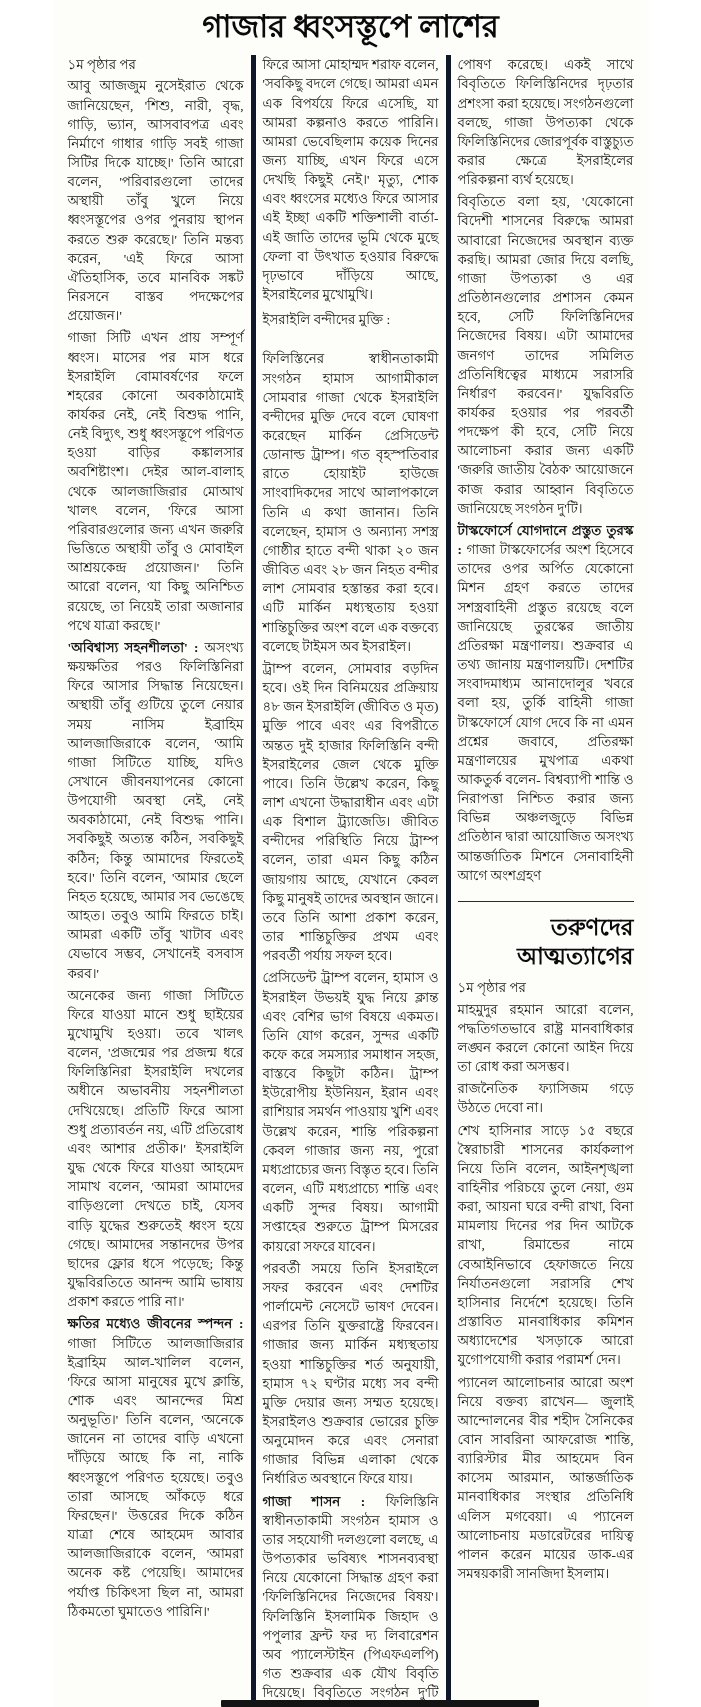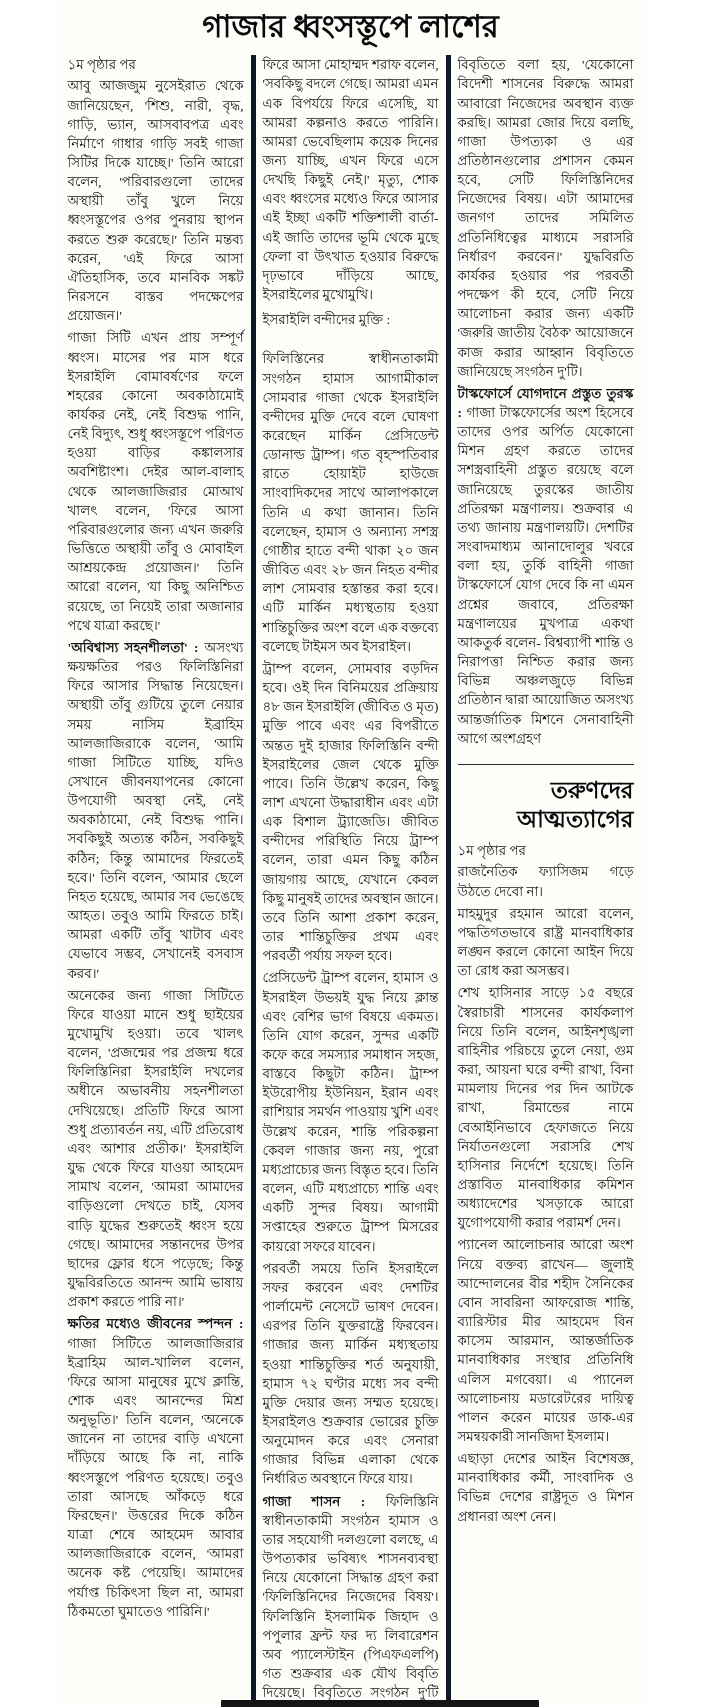--- a/index.html
+++ b/index.html
@@ -98,28 +98,28 @@
       <div class="col">
         <p class="para">ফিরে আসা মোহাম্মদ শরাফ বলেন, 'সবকিছু বদলে গেছে। আমরা এমন এক বিপর্যয়ে ফিরে এসেছি, যা আমরা কল্পনাও করতে পারিনি। আমরা ভেবেছিলাম কয়েক দিনের জন্য যাচ্ছি, এখন ফিরে এসে দেখছি কিছুই নেই।' মৃত্যু, শোক এবং ধ্বংসের মধ্যেও ফিরে আসার এই ইচ্ছা একটি শক্তিশালী বার্তা- এই জাতি তাদের ভূমি থেকে মুছে ফেলা বা উৎখাত হওয়ার বিরুদ্ধে দৃঢ়ভাবে দাঁড়িয়ে আছে, ইসরাইলের মুখোমুখি।</p>
         <p class="heading">ইসরাইলি বন্দীদের মুক্তি :</p>
         <p class="para">ফিলিস্তিনের স্বাধীনতাকামী সংগঠন হামাস আগামীকাল সোমবার গাজা থেকে ইসরাইলি বন্দীদের মুক্তি দেবে বলে ঘোষণা করেছেন মার্কিন প্রেসিডেন্ট ডোনাল্ড ট্রাম্প। গত বৃহস্পতিবার রাতে হোয়াইট হাউজে সাংবাদিকদের সাথে আলাপকালে তিনি এ কথা জানান। তিনি বলেছেন, হামাস ও অন্যান্য সশস্ত্র গোষ্ঠীর হাতে বন্দী থাকা ২০ জন জীবিত এবং ২৮ জন নিহত বন্দীর লাশ সোমবার হস্তান্তর করা হবে। এটি মার্কিন মধ্যস্থতায় হওয়া শান্তিচুক্তির অংশ বলে এক বক্তব্যে বলেছে টাইমস অব ইসরাইল।</p>
         <p class="para">ট্রাম্প বলেন, সোমবার বড়দিন হবে। ওই দিন বিনিময়ের প্রক্রিয়ায় ৪৮ জন ইসরাইলি (জীবিত ও মৃত) মুক্তি পাবে এবং এর বিপরীতে অন্তত দুই হাজার ফিলিস্তিনি বন্দী ইসরাইলের জেল থেকে মুক্তি পাবে। তিনি উল্লেখ করেন, কিছু লাশ এখনো উদ্ধারাধীন এবং এটা এক বিশাল ট্র্যাজেডি। জীবিত বন্দীদের পরিস্থিতি নিয়ে ট্রাম্প বলেন, তারা এমন কিছু কঠিন জায়গায় আছে, যেখানে কেবল কিছু মানুষই তাদের অবস্থান জানে। তবে তিনি আশা প্রকাশ করেন, তার শান্তিচুক্তির প্রথম এবং পরবর্তী পর্যায় সফল হবে।</p>
         <p class="para">প্রেসিডেন্ট ট্রাম্প বলেন, হামাস ও ইসরাইল উভয়ই যুদ্ধ নিয়ে ক্লান্ত এবং বেশির ভাগ বিষয়ে একমত। তিনি যোগ করেন, সুন্দর একটি কফে করে সমস্যার সমাধান সহজ, বাস্তবে কিছুটা কঠিন। ট্রাম্প ইউরোপীয় ইউনিয়ন, ইরান এবং রাশিয়ার সমর্থন পাওয়ায় খুশি এবং উল্লেখ করেন, শান্তি পরিকল্পনা কেবল গাজার জন্য নয়, পুরো মধ্যপ্রাচ্যের জন্য বিস্তৃত হবে। তিনি বলেন, এটি মধ্যপ্রাচ্যে শান্তি এবং একটি সুন্দর বিষয়। আগামী সপ্তাহের শুরুতে ট্রাম্প মিসরের কায়রো সফরে যাবেন।</p>
         <p class="para">পরবর্তী সময়ে তিনি ইসরাইলে সফর করবেন এবং দেশটির পার্লামেন্ট নেসেটে ভাষণ দেবেন। এরপর তিনি যুক্তরাষ্ট্রে ফিরবেন। গাজার জন্য মার্কিন মধ্যস্থতায় হওয়া শান্তিচুক্তির শর্ত অনুযায়ী, হামাস ৭২ ঘণ্টার মধ্যে সব বন্দী মুক্তি দেয়ার জন্য সম্মত হয়েছে। ইসরাইলও শুক্রবার ভোরের চুক্তি অনুমোদন করে এবং সেনারা গাজার বিভিন্ন এলাকা থেকে নির্ধারিত অবস্থানে ফিরে যায়।</p>
         <p class="para"><strong class="lead">গাজা শাসন : </strong>ফিলিস্তিনি স্বাধীনতাকামী সংগঠন হামাস ও তার সহযোগী দলগুলো বলছে, এ উপত্যকার ভবিষ্যৎ শাসনব্যবস্থা নিয়ে যেকোনো সিদ্ধান্ত গ্রহণ করা 'ফিলিস্তিনিদের নিজেদের বিষয়'। ফিলিস্তিনি ইসলামিক জিহাদ ও পপুলার ফ্রন্ট ফর দ্য লিবারেশন অব প্যালেস্টাইন (পিএফএলপি) গত শুক্রবার এক যৌথ বিবৃতি দিয়েছে। বিবৃতিতে সংগঠন দু'টি গাজার ভবিষ্যৎ শাসনব্যবস্থার বিষয়ে হামাসের অবস্থানের সাথে একমত</p>
       </div>
       <div class="col">
+        <p class="para">পোষণ করেছে। একই সাথে বিবৃতিতে ফিলিস্তিনিদের দৃঢ়তার প্রশংসা করা হয়েছে। সংগঠনগুলো বলছে, গাজা উপত্যকা থেকে ফিলিস্তিনিদের জোরপূর্বক বাস্তুচ্যুত করার ক্ষেত্রে ইসরাইলের পরিকল্পনা ব্যর্থ হয়েছে।</p>
         <p class="para">বিবৃতিতে বলা হয়, 'যেকোনো বিদেশী শাসনের বিরুদ্ধে আমরা আবারো নিজেদের অবস্থান ব্যক্ত করছি। আমরা জোর দিয়ে বলছি, গাজা উপত্যকা ও এর প্রতিষ্ঠানগুলোর প্রশাসন কেমন হবে, সেটি ফিলিস্তিনিদের নিজেদের বিষয়। এটা আমাদের জনগণ তাদের সমিলিত প্রতিনিধিত্বের মাধ্যমে সরাসরি নির্ধারণ করবেন।' যুদ্ধবিরতি কার্যকর হওয়ার পর পরবর্তী পদক্ষেপ কী হবে, সেটি নিয়ে আলোচনা করার জন্য একটি 'জরুরি জাতীয় বৈঠক' আয়োজনে কাজ করার আহ্বান বিবৃতিতে জানিয়েছে সংগঠন দু'টি।</p>
         <p class="para"><strong class="lead">টাস্কফোর্সে যোগদানে প্রস্তুত তুরস্ক : </strong>গাজা টাস্কফোর্সের অংশ হিসেবে তাদের ওপর অর্পিত যেকোনো মিশন গ্রহণ করতে তাদের সশস্ত্রবাহিনী প্রস্তুত রয়েছে বলে জানিয়েছে তুরস্কের জাতীয় প্রতিরক্ষা মন্ত্রণালয়। শুক্রবার এ তথ্য জানায় মন্ত্রণালয়টি। দেশটির সংবাদমাধ্যম আনাদোলুর খবরে বলা হয়, তুর্কি বাহিনী গাজা টাস্কফোর্সে যোগ দেবে কি না এমন প্রশ্নের জবাবে, প্রতিরক্ষা মন্ত্রণালয়ের মুখপাত্র একথা আকতুর্ক বলেন- বিশ্বব্যাপী শান্তি ও নিরাপত্তা নিশ্চিত করার জন্য বিভিন্ন অঞ্চলজুড়ে বিভিন্ন প্রতিষ্ঠান দ্বারা আয়োজিত অসংখ্য আন্তর্জাতিক মিশনে সেনাবাহিনী আগে অংশগ্রহণ</p>
         <hr class="col-rule">
         <p class="article-title">তরুণদের আত্মত্যাগের</p>
         <p class="continuation">১ম পৃষ্ঠার পর</p>
+        <p class="para">মাহমুদুর রহমান আরো বলেন, পদ্ধতিগতভাবে রাষ্ট্র মানবাধিকার লঙ্ঘন করলে কোনো আইন দিয়ে তা রোধ করা অসম্ভব।</p>
         <p class="para">রাজনৈতিক ফ্যাসিজম গড়ে উঠতে দেবো না।</p>
-        <p class="para">মাহমুদুর রহমান আরো বলেন, পদ্ধতিগতভাবে রাষ্ট্র মানবাধিকার লঙ্ঘন করলে কোনো আইন দিয়ে তা রোধ করা অসম্ভব।</p>
         <p class="para">শেখ হাসিনার সাড়ে ১৫ বছরে স্বৈরাচারী শাসনের কার্যকলাপ নিয়ে তিনি বলেন, আইনশৃঙ্খলা বাহিনীর পরিচয়ে তুলে নেয়া, গুম করা, আয়না ঘরে বন্দী রাখা, বিনা মামলায় দিনের পর দিন আটকে রাখা, রিমান্ডের নামে বেআইনিভাবে হেফাজতে নিয়ে নির্যাতনগুলো সরাসরি শেখ হাসিনার নির্দেশে হয়েছে। তিনি প্রস্তাবিত মানবাধিকার কমিশন অধ্যাদেশের খসড়াকে আরো যুগোপযোগী করার পরামর্শ দেন।</p>
         <p class="para">প্যানেল আলোচনার আরো অংশ নিয়ে বক্তব্য রাখেন— জুলাই আন্দোলনের বীর শহীদ সৈনিকের বোন সাবরিনা আফরোজ শান্তি, ব্যারিস্টার মীর আহমেদ বিন কাসেম আরমান, আন্তর্জাতিক মানবাধিকার সংস্থার প্রতিনিধি এলিস মগবেয়া। এ প্যানেল আলোচনায় মডারেটরের দায়িত্ব পালন করেন মায়ের ডাক-এর সমন্বয়কারী সানজিদা ইসলাম।</p>
-        <p class="para">এছাড়া দেশের আইন বিশেষজ্ঞ, মানবাধিকার কর্মী, সাংবাদিক ও বিভিন্ন দেশের রাষ্ট্রদূত ও মিশন প্রধানরা অংশ নেন।</p>
       </div>
     </div>
 
   <div class="peek-bar"></div>
 
 </div>
 
 </body></html>

